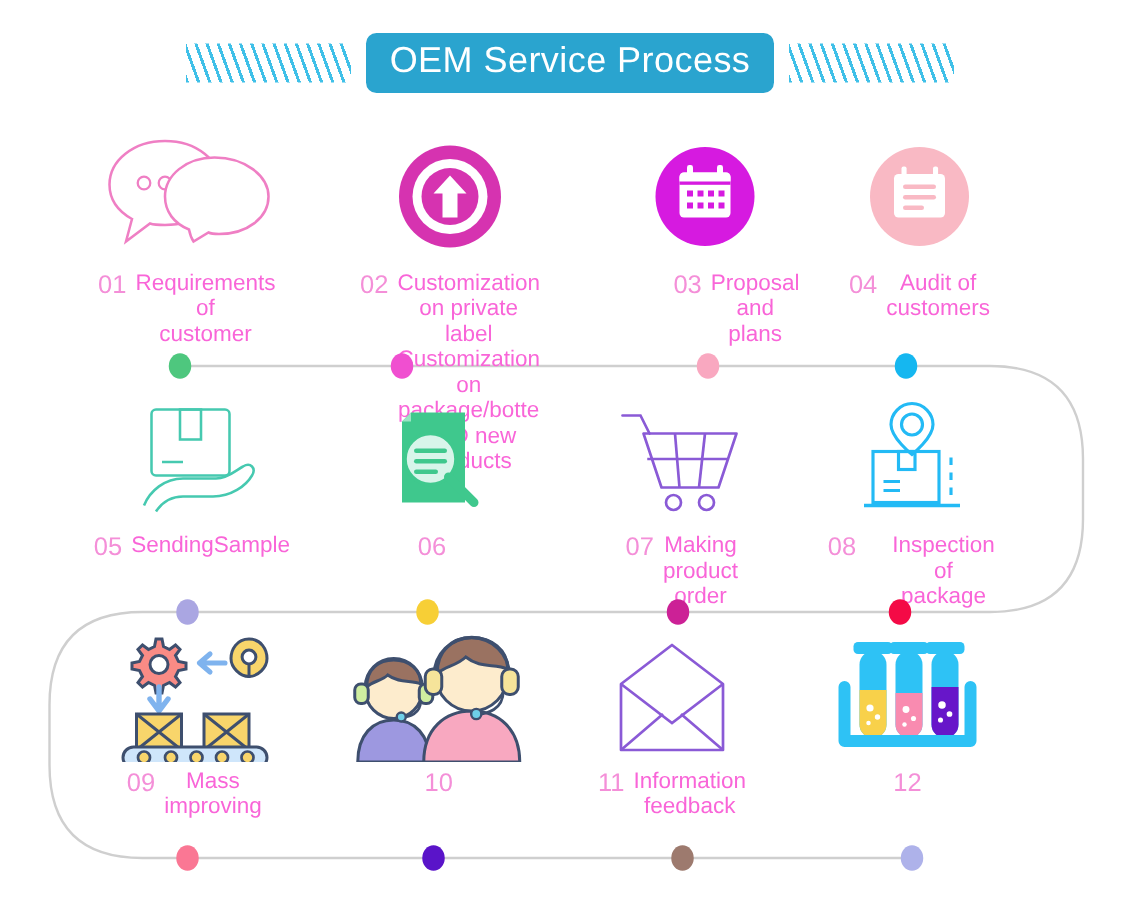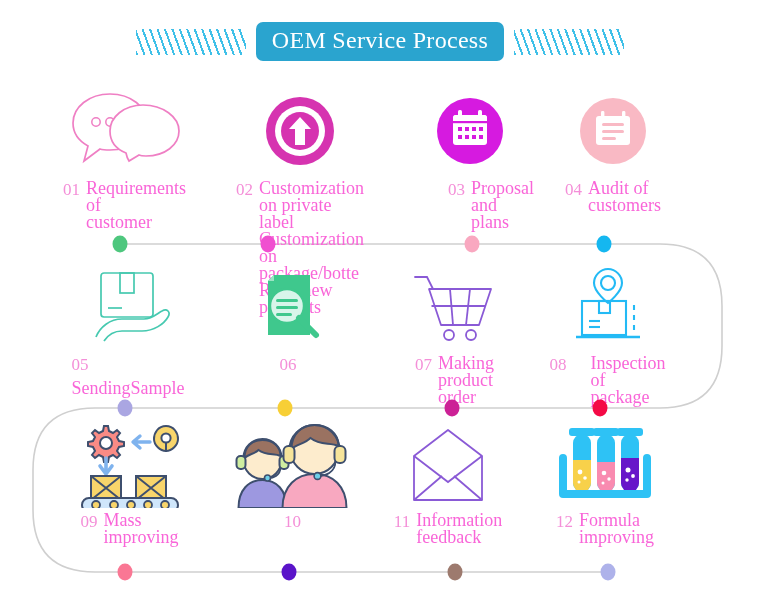--- a/index.html
+++ b/index.html
@@ -3,21 +3,21 @@
 <meta charset="utf-8">
 <style>
   html,body{margin:0;padding:0;}
   body{
     width:760px;height:610px;
     background:#ffffff;
     font-family:"Liberation Sans", sans-serif;
     overflow:hidden;
     position:relative;
   }
-  #stage{position:relative;width:600px;height:610px;font-family:Liberation Serif, serif;}
+  #stage{position:relative;width:600px;height:610px;}
 
   
   .title-wrap{
     position:absolute;top:22px;left:0;width:760px;
     display:flex;align-items:center;justify-content:center;gap:10px;
   }
   .hatch{
     width:110px;height:26px;
     background:repeating-linear-gradient(70deg,
        #3fc0e8 0px,#3fc0e8 2px,transparent 2px,transparent 7px);
@@ -39,22 +39,22 @@
   .icon-box{
     position:absolute;left:50%;transform:translateX(-50%);
     display:flex;align-items:flex-end;justify-content:center;
   }
   .caption{
     position:absolute;left:50%;transform:translateX(-50%);
     display:flex;align-items:flex-start;gap:6px;white-space:nowrap;
   }
   .num{color:#f48fd8;font-size:17px;line-height:19px;}
   .lbl{
-    color:#f965d8;font-size:18px;line-height:17px;
-    white-space:pre-line;
+    color:#f965d8;font-size:15px;line-height:17px;
+    text-align:center;white-space:pre-line;
   }
 </style>
 </head>
 <body>
 
 <div id="stage">
 
   <div class="title-wrap">
     <div class="hatch"></div>
     <div class="title-pill">OEM Service Process</div>
@@ -158,21 +158,21 @@
   <div class="step" style="left:48px;top:265px;width:160px;">
     <div class="icon-box" style="top:0;height:80px;">
       <svg width="92" height="78" viewBox="0 0 92 78">
         <rect x="19" y="6" width="52" height="44" rx="3" fill="none" stroke="#46c9b0" stroke-width="1.7"></rect>
         <rect x="38" y="6" width="14" height="20" fill="none" stroke="#46c9b0" stroke-width="1.7"></rect>
         <line x1="26" y1="41" x2="40" y2="41" stroke="#46c9b0" stroke-width="1.7"></line>
         <path d="M14 70 C18 60 28 52 40 52 L62 52 C70 52 76 46 80 44 C85 41 89 45 86 50
                  C82 57 72 64 60 64 L40 64 C32 64 26 68 22 74" fill="#ffffff" stroke="#46c9b0" stroke-width="1.7" stroke-linejoin="round"></path>
       </svg>
     </div>
-    <div class="caption" style="top:90px;flex-direction:column;">
+    <div class="caption" style="top:90px;">
       <span class="num">05</span>
       <span class="lbl">SendingSample</span>
     </div>
   </div>
 
   <div class="step" style="left:218px;top:265px;width:140px;">
     <div class="icon-box" style="top:0;height:80px;">
       <svg width="76" height="78" viewBox="0 0 76 78">
         <path d="M24 8 H60 V68 H18 V14 Z" fill="#3fc88d"></path>
         <path d="M24 8 L18 14 H24 Z" fill="#9be4c4"></path>
@@ -340,21 +340,20 @@
             <circle cx="73" cy="50" r="2.5"></circle>
             <circle cx="78" cy="56" r="1.9"></circle>
             <circle cx="72" cy="60" r="1.7"></circle>
           </g>
 
         <path d="M8 38 V74 H92 V38" fill="none" stroke="#2ec2f5" stroke-width="8" stroke-linecap="round" stroke-linejoin="round"></path>
       </svg>
     </div>
     <div class="caption" style="top:92px;">
       <span class="num">12</span>
-      <span class="lbl">Formula improving</span>
     </div>
   </div>
 
   <div class="dot" style="left:120px;top:244px;background:#4ec77e;"></div>
   <div class="dot" style="left:268px;top:244px;background:#f04fd0;"></div>
   <div class="dot" style="left:472px;top:244px;background:#f9a8c0;"></div>
   <div class="dot" style="left:604px;top:244px;background:#15b7f0;"></div>
 
   <div class="dot" style="left:125px;top:408px;background:#aaa6e2;"></div>
   <div class="dot" style="left:285px;top:408px;background:#f7cf36;"></div>

